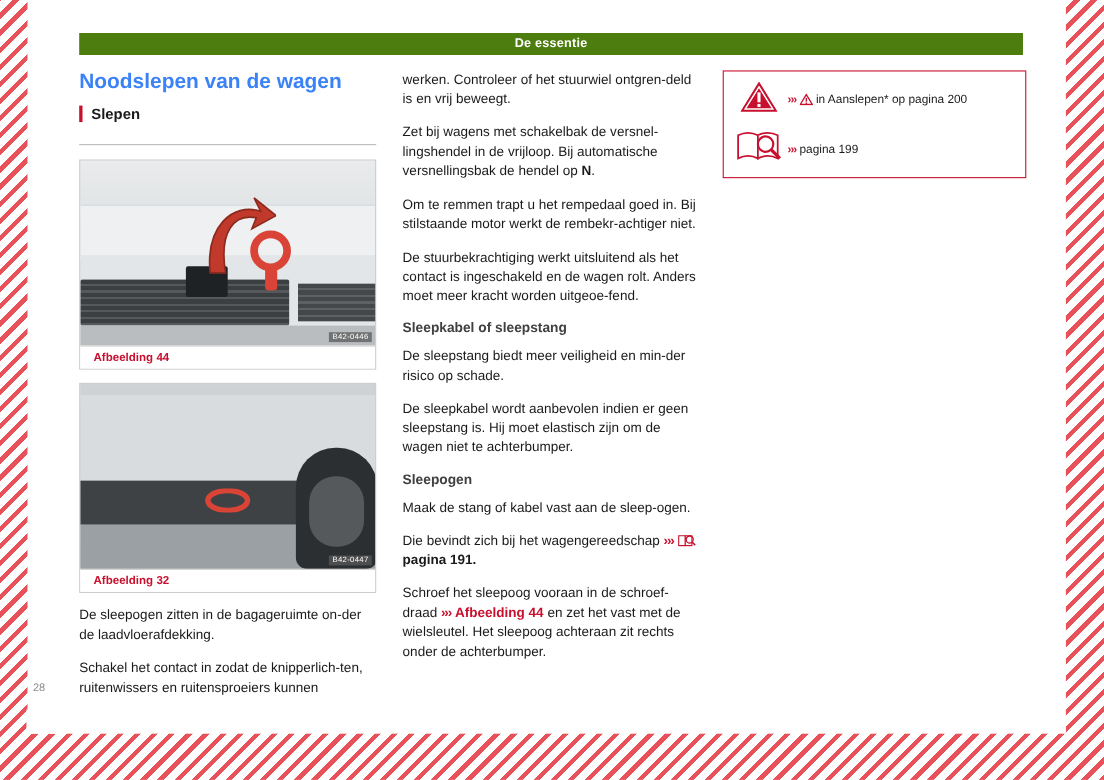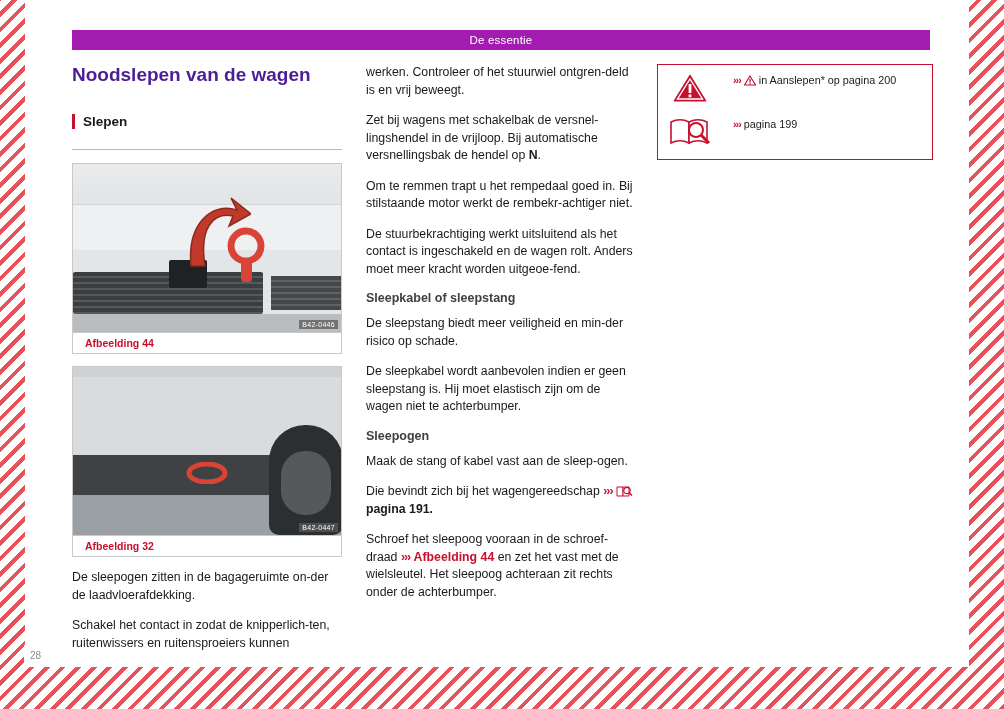--- a/index.html
+++ b/index.html
@@ -40,43 +40,43 @@
     top: 0;
     width: 944px;
     height: 667px;
   }
   .header-bar {
     position: absolute;
     left: 47px;
     top: 30px;
     width: 858px;
     height: 20px;
-    background: #a21caf;
+    background: #4d7c0f;
     color: #ffffff;
     font-size: 11.5px;
-    font-weight: normal;
+    font-weight: bold;
     text-align: center;
     line-height: 20px;
     letter-spacing: 0.2px;
   }
 
   
   .col {
     position: absolute;
     top: 64px;
   }
   .col1 { left: 47px; width: 270px; }
   .col2 { left: 341px; width: 272px; }
   .col3 { left: 632px; width: 278px; }
 
   h1.title {
     font-size: 19px;
-    color: #4c1d95;
-    font-weight: bold;
-    margin: 0 0 28px 0;
+    color: #3b82f6;
+    font-weight: bold;
+    margin: 0 0 10px 0;
     line-height: 22px;
   }
   .subhead-bar {
     border-bottom: 1px solid #b9b9b9;
     padding-bottom: 20px;
     margin-bottom: 13px;
     display: flex;
     align-items: center;
   }
   .subhead-bar .redmark {
@@ -165,41 +165,40 @@
 
   
   .refbox {
     border: 1px solid #c8102e;
     width: 276px;
     padding: 8px 6px 8px 6px;
     box-sizing: border-box;
   }
   .refrow {
     display: flex;
-    align-items: flex-start;
+    align-items: center;
     margin-bottom: 10px;
-    gap: 17px;
   }
   .refrow:last-child { margin-bottom: 0; }
   .reficon {
     width: 52px;
     min-width: 52px;
     text-align: center;
   }
   .reftext {
     font-size: 10.8px;
     color: #1a1a1a;
     line-height: 14px;
   }
 
   
   .pagenum {
     position: absolute;
     left: 30px;
-    top: 650px;
+    top: 620px;
     font-size: 10px;
     color: #8c8c8c;
   }
   .pagenum-bg {
     position: absolute;
     left: 24px;
     top: 645px;
     width: 36px;
     height: 22px;
     background: #ffffff;

